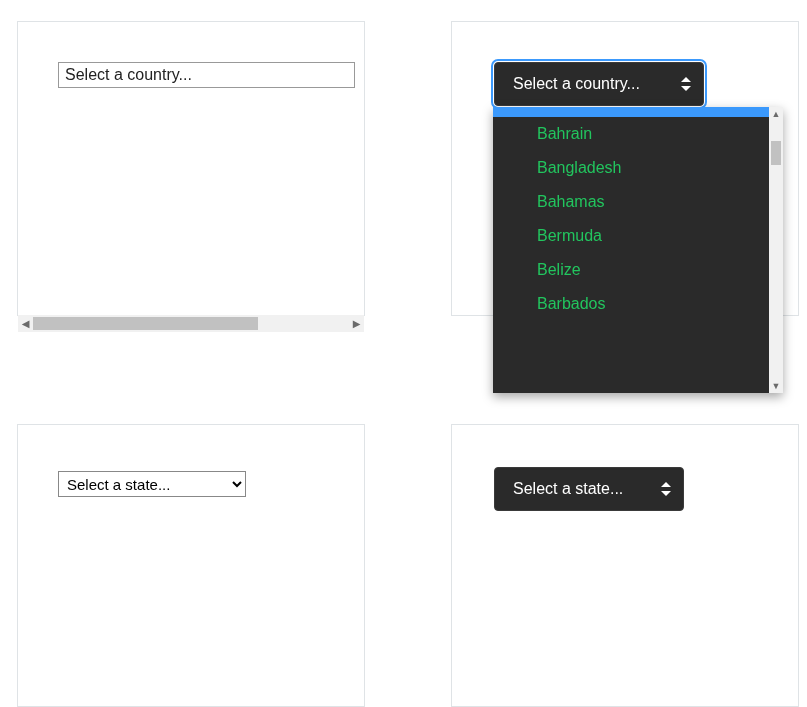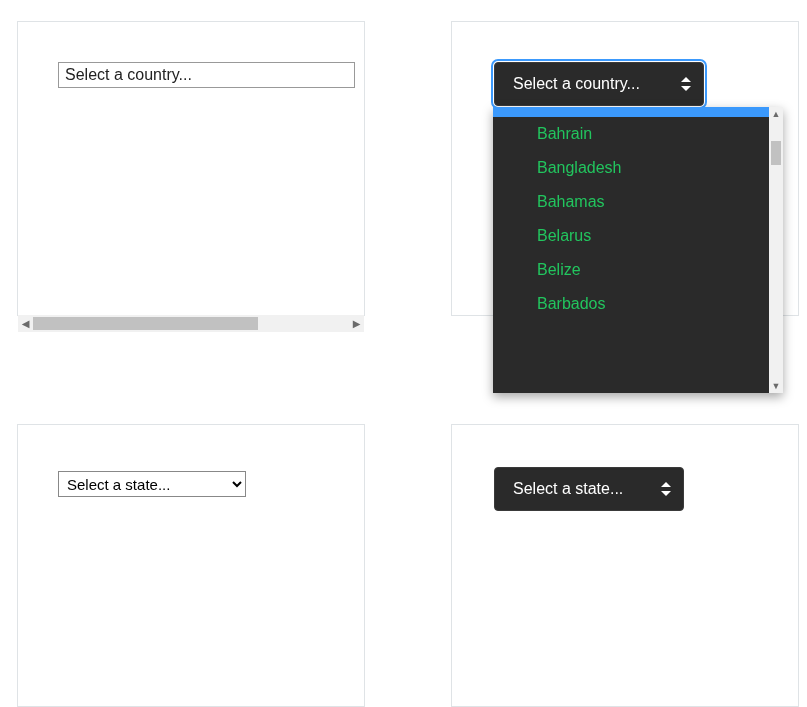--- a/index.html
+++ b/index.html
@@ -165,21 +165,21 @@
     <span class="caret-stack"></span>
   </div>
 </div>
 
 <div class="dropdown-list">
   <div class="dd-items" id="dd-items">
       <div class="dd-item highlight">Bahamas</div>
       <div class="dd-item">Bahrain</div>
       <div class="dd-item">Bangladesh</div>
       <div class="dd-item">Bahamas</div>
-      <div class="dd-item">Belarus</div>
+      <div class="dd-item">Bermuda</div>
       <div class="dd-item">Belize</div>
       <div class="dd-item">Barbados</div>
     </div>
   <div class="vscroll">
     <div class="vscroll-arrow up">▲</div>
     <div class="vscroll-thumb"></div>
     <div class="vscroll-arrow down">▼</div>
   </div>
 </div>
 

